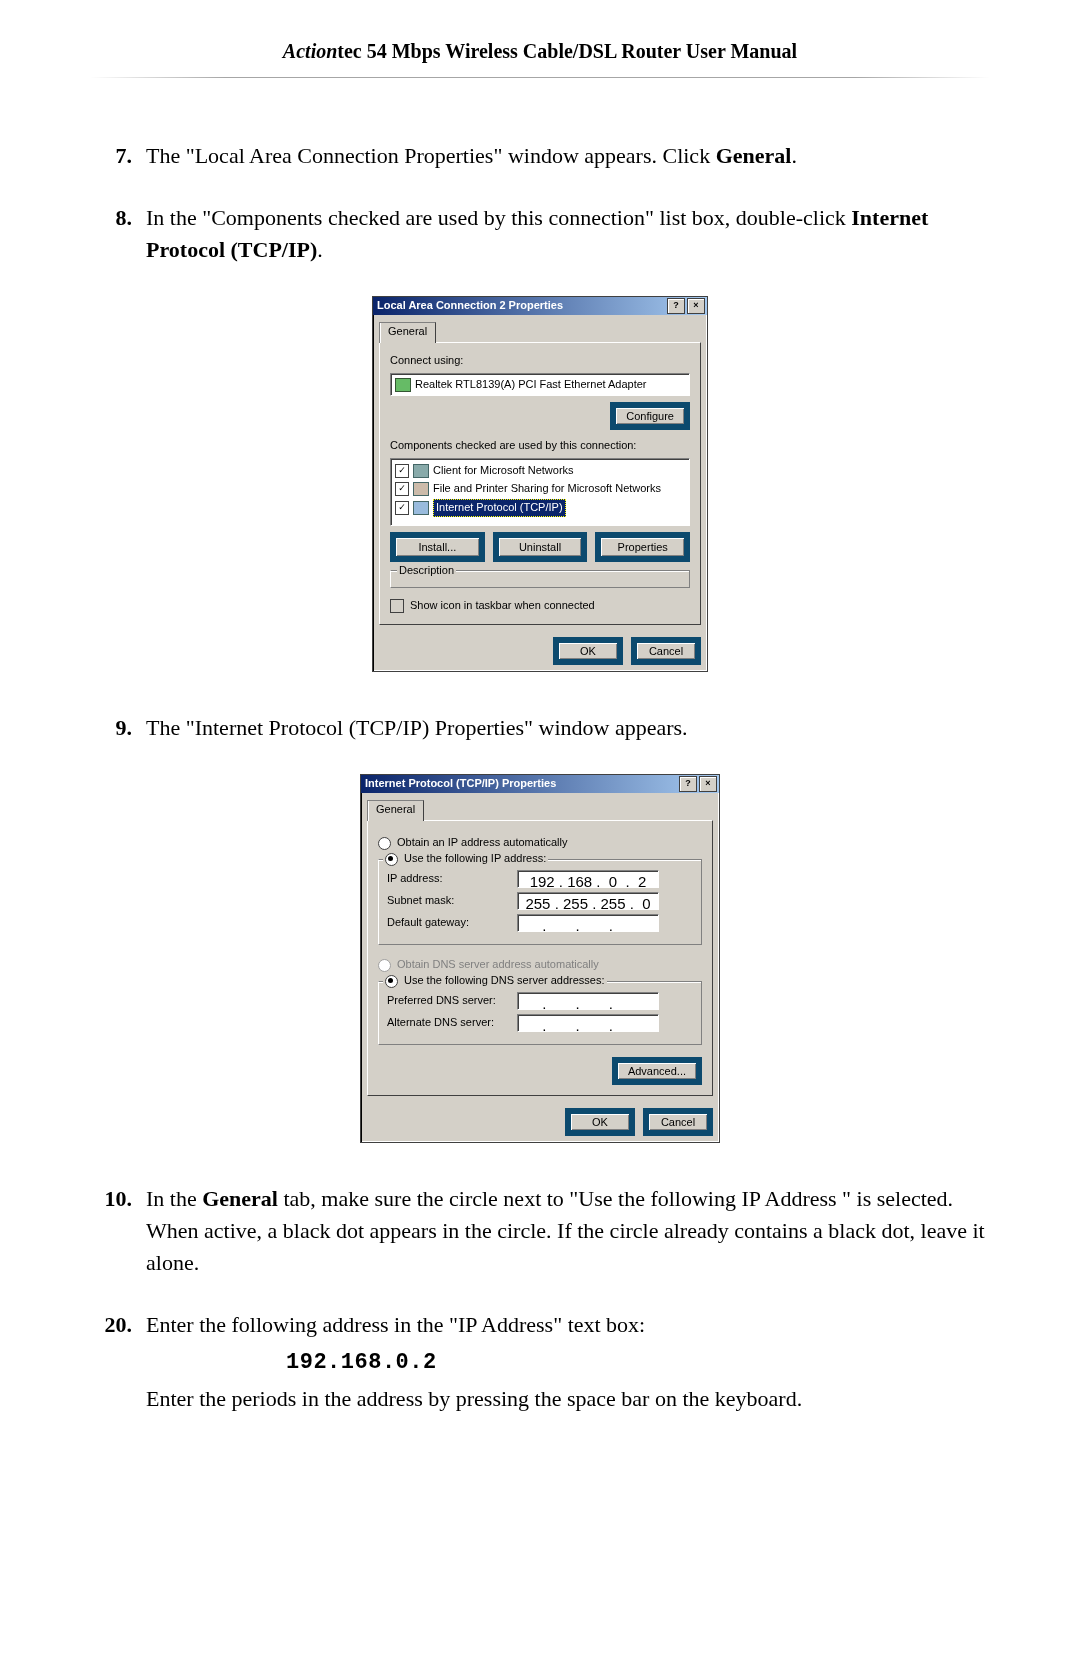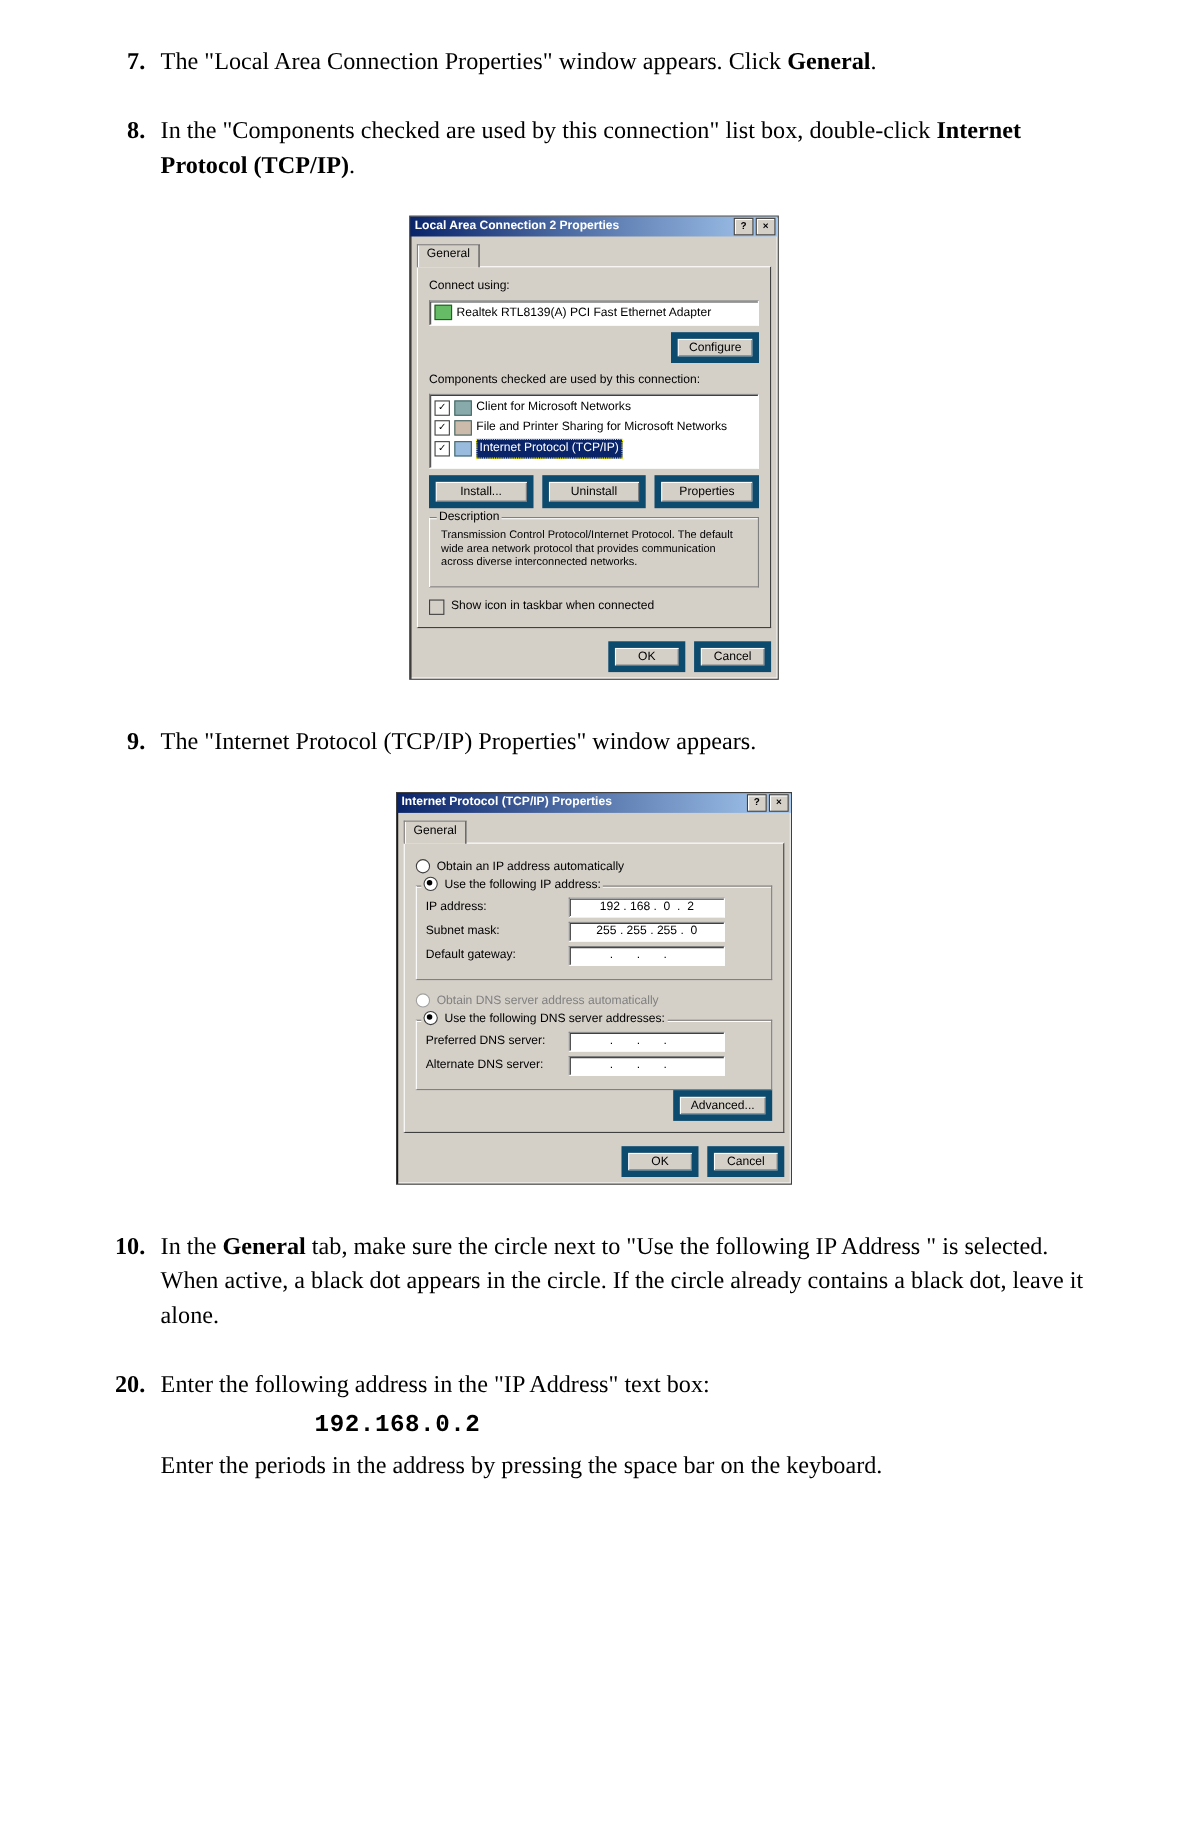--- a/index.html
+++ b/index.html
@@ -121,32 +121,36 @@
   .sel { background:#0a246a; color:#fff; padding:0 2px; border:1px dotted #ff0; }
   .three-btn { display:flex; gap:8px; margin-top:6px; }
   .three-btn .btn-classic { flex:1; text-align:center; padding:3px 0; }
   .desc-text { font-size:10px; padding:2px 2px 6px 2px; line-height:1.25;}
   .chk-row { display:flex; align-items:center; gap:6px; margin-top:10px; }
   .dlg-buttons { display:flex; justify-content:flex-end; gap:8px; padding:6px 6px; }
   .radio { width:11px; height:11px; border:1px solid #404040; border-radius:50%; background:#fff; display:inline-block; position:relative; margin-right:6px; vertical-align:middle;}
   .radio.checked::after{ content:""; position:absolute; width:5px; height:5px; background:#000; border-radius:50%; top:2px; left:2px;}
   .field-row { display:flex; align-items:center; margin:4px 0; }
   .field-row .lbl { width:130px; }
-  .ip-box { width:140px; height:16px; border:1px solid #808080; border-right-color:#fff; border-bottom-color:#fff; box-shadow:1px 1px 0 #404040 inset; background:#fff; font-size:11px; text-align:center; white-space:pre;}
+  .ip-box { width:140px; height:16px; border:1px solid #808080; border-right-color:#fff; border-bottom-color:#fff; box-shadow:1px 1px 0 #404040 inset; background:#fff; font-size:15px; text-align:center; white-space:pre;}
   .disabled { color:#808080; }
   .page-num { text-align:center; font-weight:bold; font-size:18px; margin-top:40px; }
   .indent-ip { padding-left:140px; }
   .para-gap { margin-top:4px; }
   .adapter-icon { width:14px; height:12px; display:inline-block; background:#6b6; border:1px solid #353; margin-right:4px; vertical-align:middle;}
 </style>
 </head>
 <body>
 
 <div class="page">
 
+  <div class="header">
+    <span class="brand-i">Action</span><span>tec 54 Mbps Wireless Cable/DSL Router User Manual</span>
+    <div class="header-rule"></div>
+  </div>
 
   <div class="list">
 
     <div class="li">
       <div class="num">7.</div>
       <div class="body">
         <span>The "Local Area Connection Properties" window appears. Click </span><span class="bold">General</span><span>.</span>
       </div>
     </div>
 
@@ -194,21 +198,20 @@
               <span class="sel">Internet Protocol (TCP/IP)</span>
             </div>
           </div>
           <div class="three-btn">
             <button class="btn-classic">Install...</button>
             <button class="btn-classic">Uninstall</button>
             <button class="btn-classic">Properties</button>
           </div>
           <div class="group">
             <div class="group-title">Description</div>
-            <div class="desc-text">Transmission Control Protocol/Internet Protocol. The default wide area network protocol that provides communication across diverse interconnected networks.</div>
           </div>
           <div class="chk-row">
             <span class="chk" style="background:#d4d0c8;"></span>
             <span>Show icon in taskbar when connected</span>
           </div>
         </div>
         <div class="dlg-buttons">
           <button class="btn-classic" style="width:70px;">OK</button>
           <button class="btn-classic" style="width:70px;">Cancel</button>
         </div>
@@ -264,21 +267,21 @@
             <div class="field-row" style="margin-top:6px;">
               <span class="lbl">Preferred DNS server:</span>
               <div class="ip-box"> .       .       .      </div>
             </div>
             <div class="field-row">
               <span class="lbl">Alternate DNS server:</span>
               <div class="ip-box"> .       .       .      </div>
             </div>
           </div>
 
-          <div class="row-r" style="margin-top:0;">
+          <div class="row-r" style="margin-top:12px;">
             <button class="btn-classic">Advanced...</button>
           </div>
         </div>
         <div class="dlg-buttons">
           <button class="btn-classic" style="width:70px;">OK</button>
           <button class="btn-classic" style="width:70px;">Cancel</button>
         </div>
       </div>
     </div>
 

